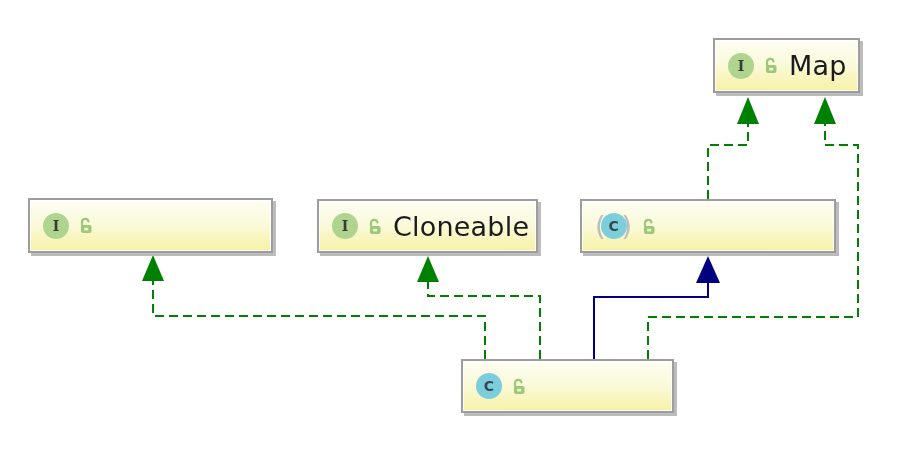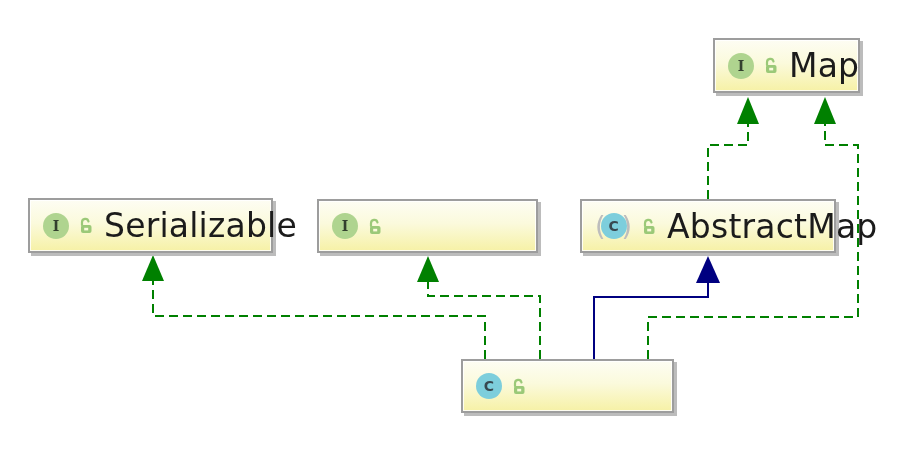--- a/index.html
+++ b/index.html
@@ -12,21 +12,21 @@
     position:absolute;
     box-sizing:border-box;
     display:flex;align-items:center;
     padding-left:13px;
     border:2px solid #9d9d9d;
     background:linear-gradient(180deg,#fdfdf3 0%,#fbfadc 45%,#f6f1a6 100%);
     box-shadow:3px 3px 0 #bcbcbc, inset 0 0 0 1px rgba(255,255,255,.85);
     cursor:default;
   }
   .node .label{
-    font-size:33px;color:#1b1b1b;margin-left:10px;white-space:nowrap;
+    font-size:27px;color:#1b1b1b;margin-left:10px;white-space:nowrap;
     letter-spacing:0.2px;
   }
   .icon-wrap{display:flex;align-items:center;}
   .icon-circle{
     width:26px;height:26px;border-radius:50%;
     display:flex;align-items:center;justify-content:center;
     flex:0 0 auto;
   }
   .icon-circle .letter{
     font-size:14px;font-weight:bold;color:#37474f;line-height:1;
@@ -97,54 +97,53 @@
           <span class="letter">I</span>
         </span>
     </span>
     <span class="lock">
       <svg width="17" height="17" viewBox="0 0 17 17">
         <path d="M5 8 V5.2 a3.3 3.3 0 0 1 6.5 -0.8" fill="none" stroke="#9bc978" stroke-width="2.2" stroke-linecap="round"></path>
         <rect x="4" y="8" width="10.5" height="8" rx="2" fill="#9bc978"></rect>
         <rect x="7.2" y="10.8" width="4" height="2.6" fill="#fbfadc"></rect>
       </svg>
     </span>
-    <span class="label">Serializable</span>
   </div>
 
   <div class="node" style="left:317px;top:199px;width:221px;height:54px">
     <span class="icon-wrap">
       <span class="icon-circle iface">
           <span class="letter">I</span>
         </span>
     </span>
     <span class="lock">
       <svg width="17" height="17" viewBox="0 0 17 17">
         <path d="M5 8 V5.2 a3.3 3.3 0 0 1 6.5 -0.8" fill="none" stroke="#9bc978" stroke-width="2.2" stroke-linecap="round"></path>
         <rect x="4" y="8" width="10.5" height="8" rx="2" fill="#9bc978"></rect>
         <rect x="7.2" y="10.8" width="4" height="2.6" fill="#fbfadc"></rect>
       </svg>
     </span>
+    <span class="label">Cloneable</span>
   </div>
 
   <div class="node" style="left:580px;top:199px;width:256px;height:54px">
     <span class="icon-wrap">
       <span class="paren l">(</span>
       <span class="icon-circle klass">
           <span class="letter">C</span>
         </span>
       <span class="paren r">)</span>
     </span>
     <span class="lock">
       <svg width="17" height="17" viewBox="0 0 17 17">
         <path d="M5 8 V5.2 a3.3 3.3 0 0 1 6.5 -0.8" fill="none" stroke="#9bc978" stroke-width="2.2" stroke-linecap="round"></path>
         <rect x="4" y="8" width="10.5" height="8" rx="2" fill="#9bc978"></rect>
         <rect x="7.2" y="10.8" width="4" height="2.6" fill="#fbfadc"></rect>
       </svg>
     </span>
-    <span class="label">AbstractMap</span>
   </div>
 
   <div class="node" style="left:461px;top:359px;width:213px;height:54px">
     <span class="icon-wrap">
       <span class="icon-circle klass">
           <span class="letter">C</span>
         </span>
     </span>
     <span class="lock">
       <svg width="17" height="17" viewBox="0 0 17 17">

